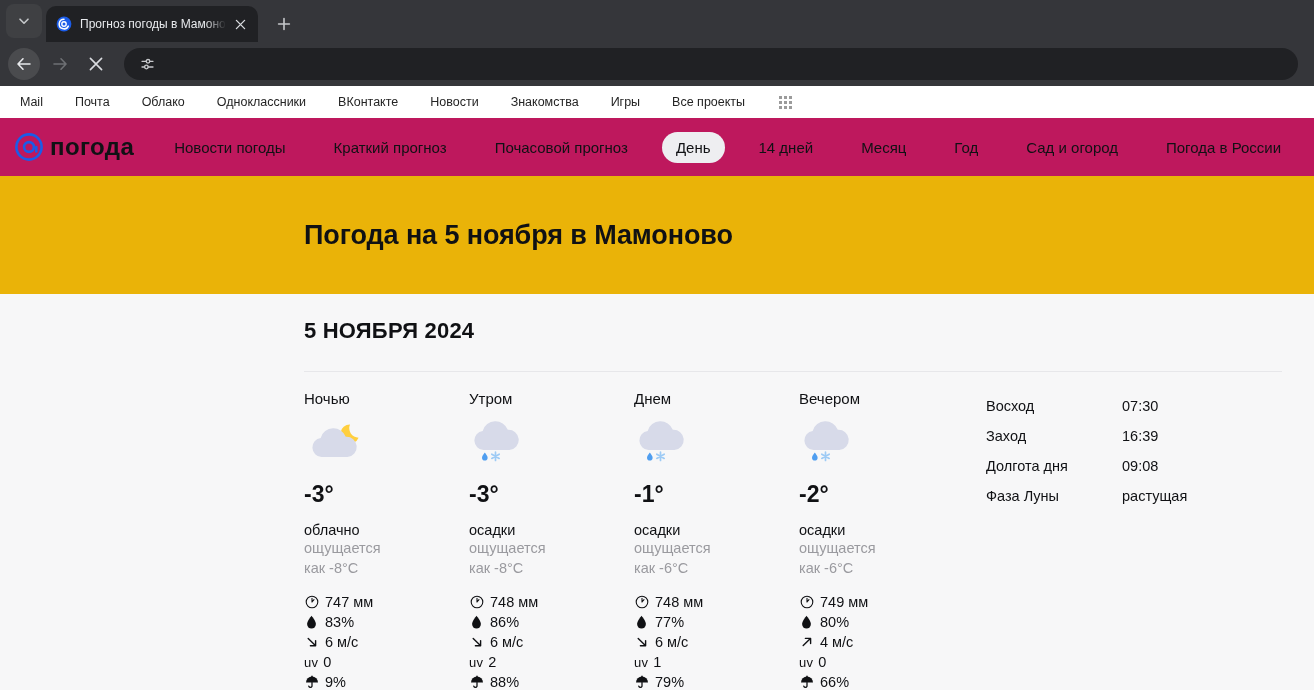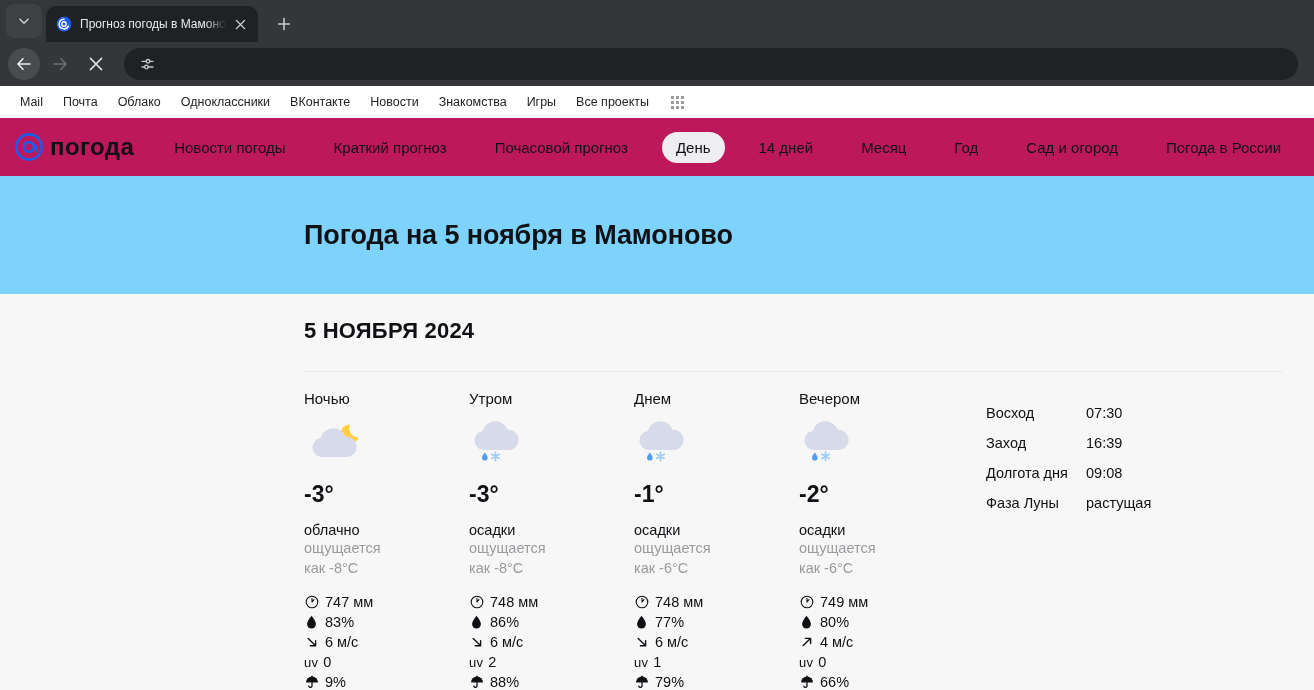--- a/index.html
+++ b/index.html
@@ -73,21 +73,21 @@
     font-size: 13.5px; color: #e8eaed; white-space: nowrap;
     letter-spacing: 0.1px;
   }
   .url-text .dim { color: #9aa0a6; }
 
   
   #page { width: 1314px; height: 604px; background: #ffffff; overflow: hidden; }
 
   .mailbar {
     height: 32px; display: flex; align-items: center;
-    padding-left: 20px; gap: 20px; background: #fff;
+    padding-left: 20px; gap: 32px; background: #fff;
   }
   .mailbar a {
     font-size: 12.5px; color: #242424; text-decoration: none; white-space: nowrap;
   }
   .grid-icon { display: flex; flex-wrap: wrap; width: 13px; gap: 2px; margin-left: 2px; }
   .grid-icon i { width: 3px; height: 3px; background: #9b9b9b; display: block; }
 
   .sitenav {
     height: 58px; display: flex; align-items: center;
     padding-left: 14px; background: #be185d;
@@ -99,21 +99,21 @@
   }
   .sitenav-links { display: flex; align-items: center; gap: 20px; }
   .sitenav-links a {
     font-size: 15px; color: #101114; text-decoration: none;
     padding: 7px 14px; border-radius: 18px; white-space: nowrap;
   }
   .sitenav-links a.active { background: #eeeef1; }
 
   .titlebar {
     height: 118px; display: flex; align-items: center;
-    padding: 0 32px 0 304px; background: #7dd3fc;
+    padding: 0 32px 0 304px; background: #eab308;
     justify-content: space-between;
   }
   .page-title {
     font-size: 27px; font-weight: 700; color: #101114; letter-spacing: -0.1px;
   }
   .cal-btn {
     display: flex; align-items: stretch; border: 1px solid #e6e6e9;
     border-radius: 8px; overflow: hidden; height: 43px; background: #fff;
   }
   .cal-btn-label {
@@ -148,21 +148,21 @@
     display: flex; align-items: center; font-size: 14.5px;
     color: #101114; height: 20px;
   }
   .stat .sicon {
     width: 15px; height: 15px; margin-right: 6px; flex: none;
     display: flex; align-items: center; justify-content: center;
   }
   .stat .uvlabel { font-size: 13px; margin-right: 5px; letter-spacing: 0.3px; }
 
   .suninfo { padding-left: 22px; padding-top: 1px; }
-  .sunrow { display: flex; height: 30px; align-items: flex-end; }
+  .sunrow { display: flex; height: 30px; align-items: center; gap: 36px; }
   .sunlabel { width: 100px; font-size: 14.5px; color: #101114; }
   .sunval { font-size: 14.5px; color: #101114; }
 </style>
 </head>
 <body>
 
 <div id="browser-chrome">
 
   <div class="tabstrip">
     <div class="tab-list-btn">

